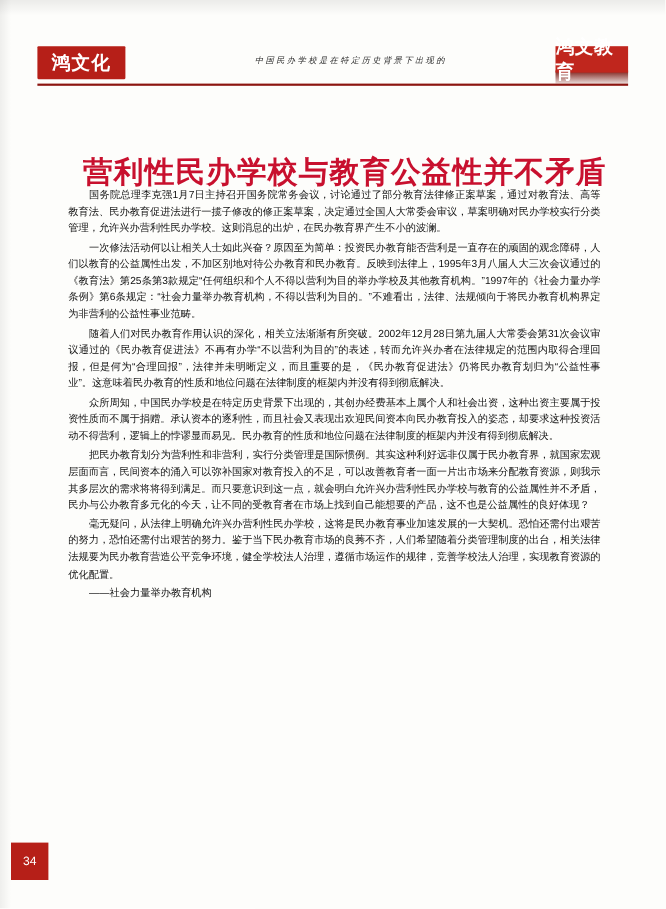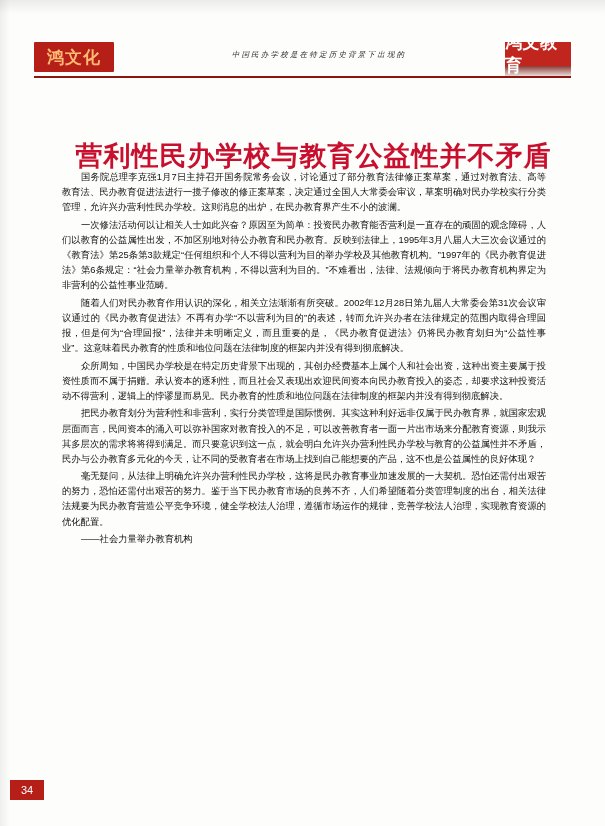--- a/index.html
+++ b/index.html
@@ -37,21 +37,21 @@
     height: 2px;
     background: #8c1510;
   }
   .logo-left {
     position: absolute;
     left: 0;
     top: 0;
     width: 80px;
     height: 30px;
     background: #b61f18;
-    color: #fdba74;
+    color: #ffffff;
     font-family: "Liberation Sans", sans-serif;
     font-weight: bold;
     font-size: 17px;
     letter-spacing: 1px;
     display: flex;
     align-items: center;
     justify-content: center;
     border-radius: 1px;
   }
   .header-slogan {
@@ -130,21 +130,21 @@
     color: #111111;
     text-indent: 0;
   }
 
   
   .page-num-box {
     position: absolute;
     left: 10px;
     bottom: 26px;
     width: 34px;
-    height: 20px;
+    height: 34px;
     background: #b61f18;
     color: #ffffff;
     font-family: "Liberation Sans", sans-serif;
     font-size: 11px;
     display: flex;
     align-items: center;
     justify-content: center;
   }
   .edge-shadow-top {
     position: absolute;
@@ -172,21 +172,21 @@
     <div class="header-slogan">中国民办学校是在特定历史背景下出现的</div>
     <div class="logo-right-shadow"></div>
     <div class="logo-right">鸿文教育</div>
     <div class="header-rule"></div>
   </div>
 
   <h1 class="article-title">营利性民办学校与教育公益性并不矛盾</h1>
 
   <div class="body-col">
     <p>国务院总理李克强1月7日主持召开国务院常务会议，讨论通过了部分教育法律修正案草案，通过对教育法、高等教育法、民办教育促进法进行一揽子修改的修正案草案，决定通过全国人大常委会审议，草案明确对民办学校实行分类管理，允许兴办营利性民办学校。这则消息的出炉，在民办教育界产生不小的波澜。</p>
-    <p>一次修法活动何以让相关人士如此兴奋？原因至为简单：投资民办教育能否营利是一直存在的顽固的观念障碍，人们以教育的公益属性出发，不加区别地对待公办教育和民办教育。反映到法律上，1995年3月八届人大三次会议通过的《教育法》第25条第3款规定“任何组织和个人不得以营利为目的举办学校及其他教育机构。”1997年的《民办教育促进法》第6条规定：“社会力量举办教育机构，不得以营利为目的。”不难看出，法律、法规倾向于将民办教育机构界定为非营利的公益性事业范畴。</p>
+    <p>一次修法活动何以让相关人士如此兴奋？原因至为简单：投资民办教育能否营利是一直存在的顽固的观念障碍，人们以教育的公益属性出发，不加区别地对待公办教育和民办教育。反映到法律上，1995年3月八届人大三次会议通过的《教育法》第25条第3款规定“任何组织和个人不得以营利为目的举办学校及其他教育机构。”1997年的《社会力量办学条例》第6条规定：“社会力量举办教育机构，不得以营利为目的。”不难看出，法律、法规倾向于将民办教育机构界定为非营利的公益性事业范畴。</p>
     <p>随着人们对民办教育作用认识的深化，相关立法渐渐有所突破。2002年12月28日第九届人大常委会第31次会议审议通过的《民办教育促进法》不再有办学“不以营利为目的”的表述，转而允许兴办者在法律规定的范围内取得合理回报，但是何为“合理回报”，法律并未明晰定义，而且重要的是，《民办教育促进法》仍将民办教育划归为“公益性事业”。这意味着民办教育的性质和地位问题在法律制度的框架内并没有得到彻底解决。</p>
     <p>众所周知，中国民办学校是在特定历史背景下出现的，其创办经费基本上属个人和社会出资，这种出资主要属于投资性质而不属于捐赠。承认资本的逐利性，而且社会又表现出欢迎民间资本向民办教育投入的姿态，却要求这种投资活动不得营利，逻辑上的悖谬显而易见。民办教育的性质和地位问题在法律制度的框架内并没有得到彻底解决。</p>
     <p>把民办教育划分为营利性和非营利，实行分类管理是国际惯例。其实这种利好远非仅属于民办教育界，就国家宏观层面而言，民间资本的涌入可以弥补国家对教育投入的不足，可以改善教育者一面一片出市场来分配教育资源，则我示其多层次的需求将将得到满足。而只要意识到这一点，就会明白允许兴办营利性民办学校与教育的公益属性并不矛盾，民办与公办教育多元化的今天，让不同的受教育者在市场上找到自己能想要的产品，这不也是公益属性的良好体现？</p>
     <p>毫无疑问，从法律上明确允许兴办营利性民办学校，这将是民办教育事业加速发展的一大契机。恐怕还需付出艰苦的努力，恐怕还需付出艰苦的努力。鉴于当下民办教育市场的良莠不齐，人们希望随着分类管理制度的出台，相关法律法规要为民办教育营造公平竞争环境，健全学校法人治理，遵循市场运作的规律，竞善学校法人治理，实现教育资源的优化配置。</p>
     <p class="source">——社会力量举办教育机构</p>
   </div>
 
   <div class="page-num-box">34</div>
 
 </div>

